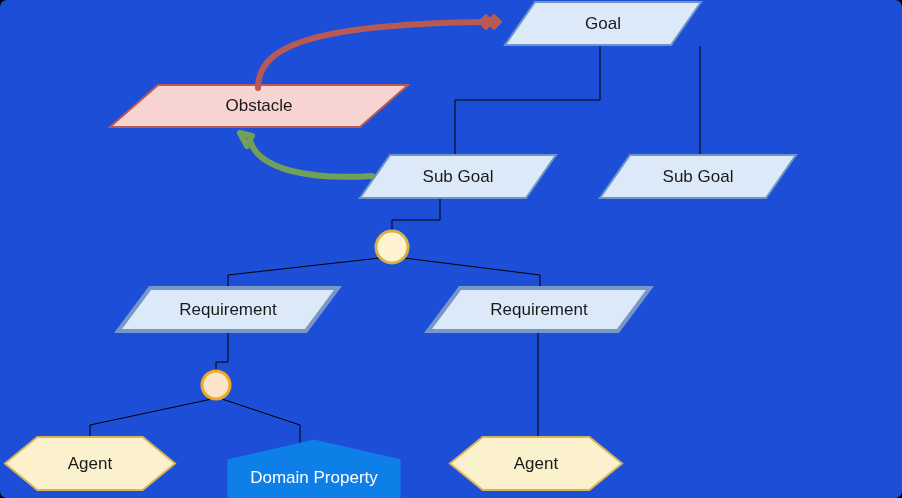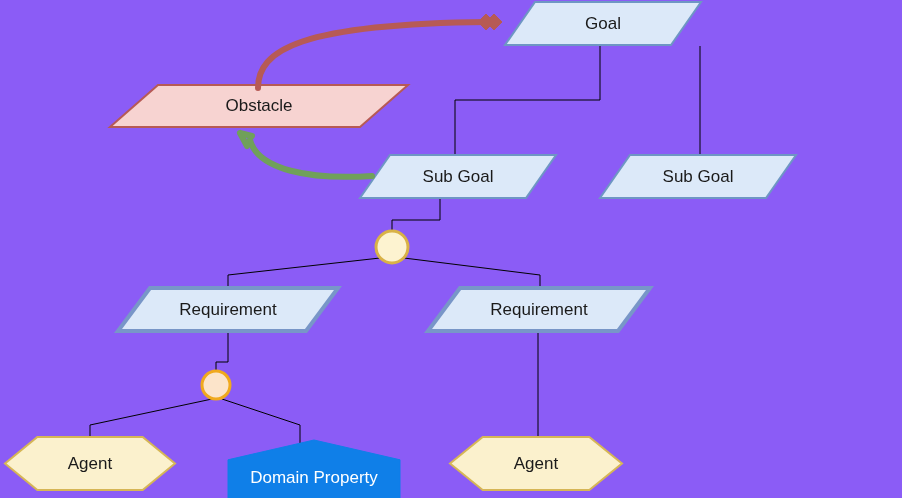--- a/index.html
+++ b/index.html
@@ -11,21 +11,22 @@
   body {
     width: 902px;
     height: 498px;
     overflow: hidden;
     font-family: "Liberation Sans", sans-serif;
   }
   #canvas {
     position: relative;
     width: 902px;
     height: 498px;
-    background: #8b5cf6;
+    background: #1d4ed8;
+    border-radius: 7px;
   }
   #diagram-svg {
     position: absolute;
     left: 0;
     top: 0;
     width: 902px;
     height: 498px;
     display: block;
   }
   .node-label {

